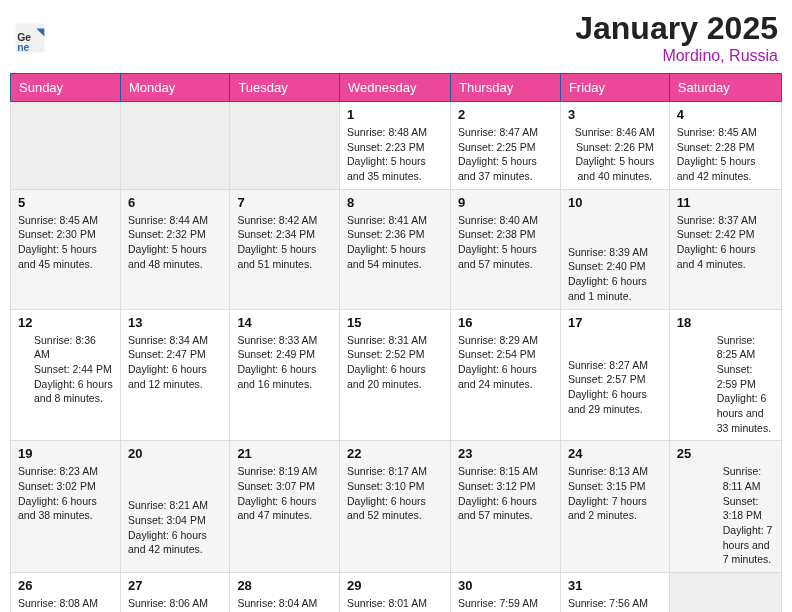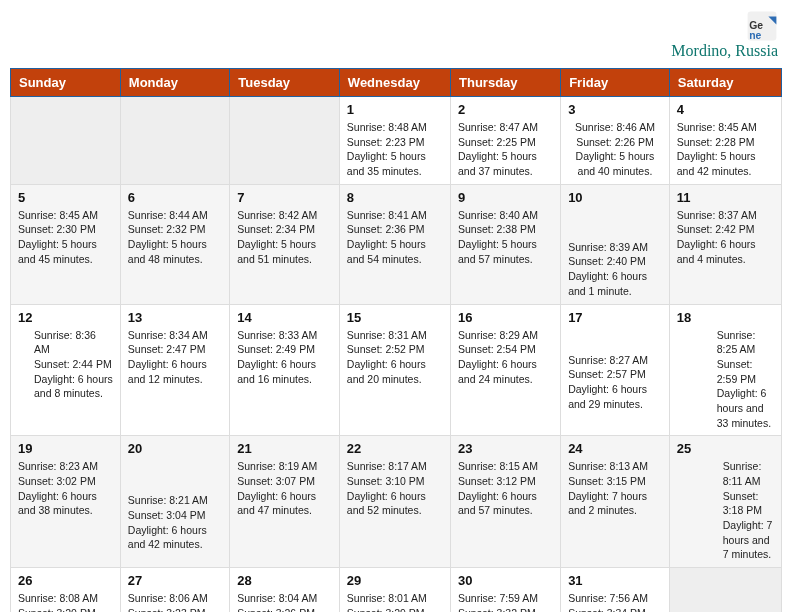--- a/index.html
+++ b/index.html
@@ -6,24 +6,23 @@
     body {
       font-family: Arial, sans-serif;
       background: #fff;
       width: 792px;
       min-height: 612px;
       padding: 10px;
     }
     .header {
       display: flex;
       justify-content: space-between;
-      align-items: flex-end;
+      align-items: center;
       margin-bottom: 8px;
       padding: 0 4px;
-      flex-direction: column;
     }
     .logo {
       display: flex;
       align-items: center;
       gap: 4px;
     }
     .logo-text {
       display: flex;
       flex-direction: column;
       line-height: 1.1;
@@ -45,35 +44,34 @@
     .title-block {
       text-align: right;
     }
     .title-month {
       font-size: 32px;
       font-weight: bold;
       color: #222;
     }
     .title-location {
       font-size: 16px;
-      color: #0f766e;
-      font-family: Liberation Serif, serif;
+      color: #a21caf;
     }
     .calendar {
       width: 100%;
       border-collapse: collapse;
       border: 1px solid #ccc;
     }
     .calendar th {
-      background-color: #c2410c;
+      background-color: #ec4899;
       color: #fff;
       text-align: left;
       padding: 6px 8px;
       font-size: 13px;
-      font-weight: bold;
+      font-weight: normal;
       border: 1px solid #2060a0;
     }
     .calendar td {
       vertical-align: top;
       padding: 5px 7px;
       font-size: 11px;
       color: #222;
       border: 1px solid #ddd;
       width: 113px;
       min-height: 80px;
@@ -106,20 +104,21 @@
 <div class="header">
   <div class="logo">
     <svg class="logo-icon" viewBox="0 0 40 40">
       <rect x="2" y="2" width="36" height="36" rx="4" fill="#f0f0f0"></rect>
       <text x="4" y="24" font-size="13" font-weight="bold" fill="#333" font-family="Arial">Ge</text>
       <text x="4" y="36" font-size="13" font-weight="bold" fill="#2e6db4" font-family="Arial">ne</text>
       <polygon points="28,8 38,8 38,18" fill="#2e6db4"></polygon>
     </svg>
   </div>
   <div class="title-block">
+    <div class="title-month">January 2025</div>
     <div class="title-location">Mordino, Russia</div>
   </div>
 </div>
 
 <table class="calendar">
   <thead>
     <tr>
     <th>Sunday</th>
         <th>Monday</th>
         <th>Tuesday</th>

